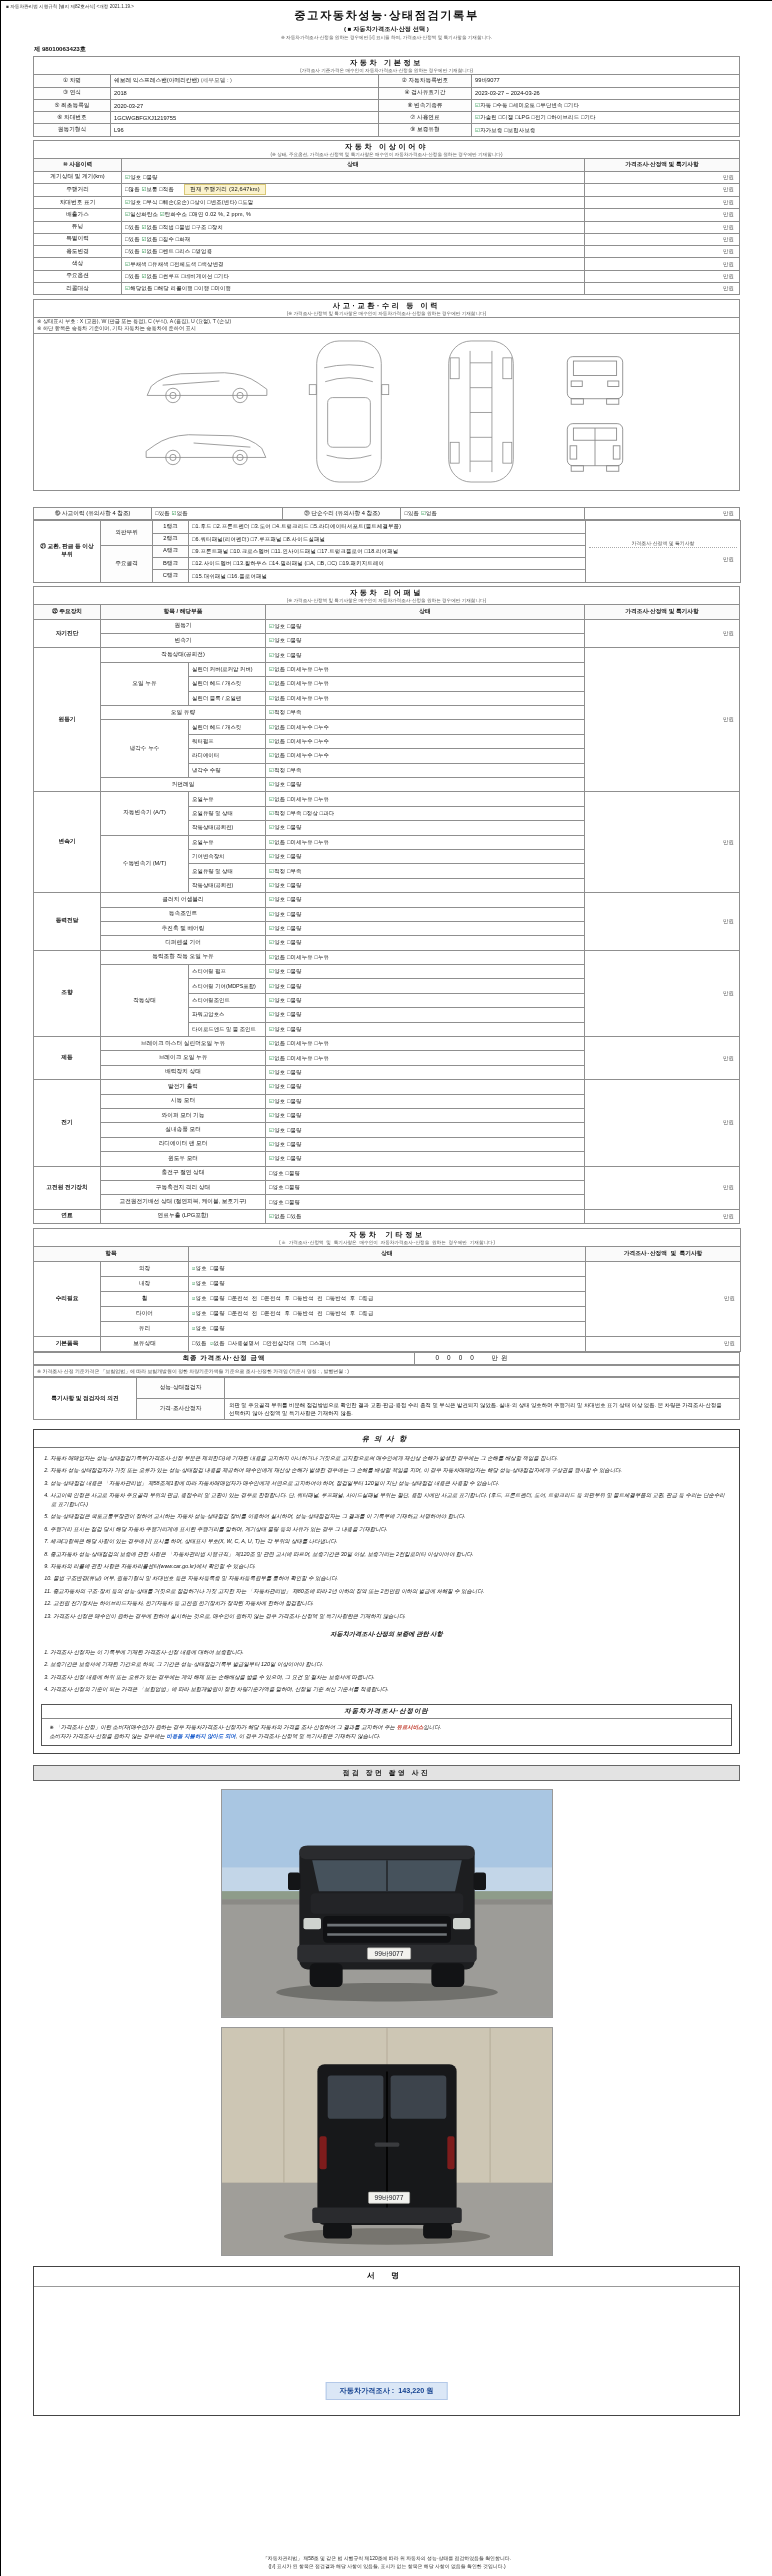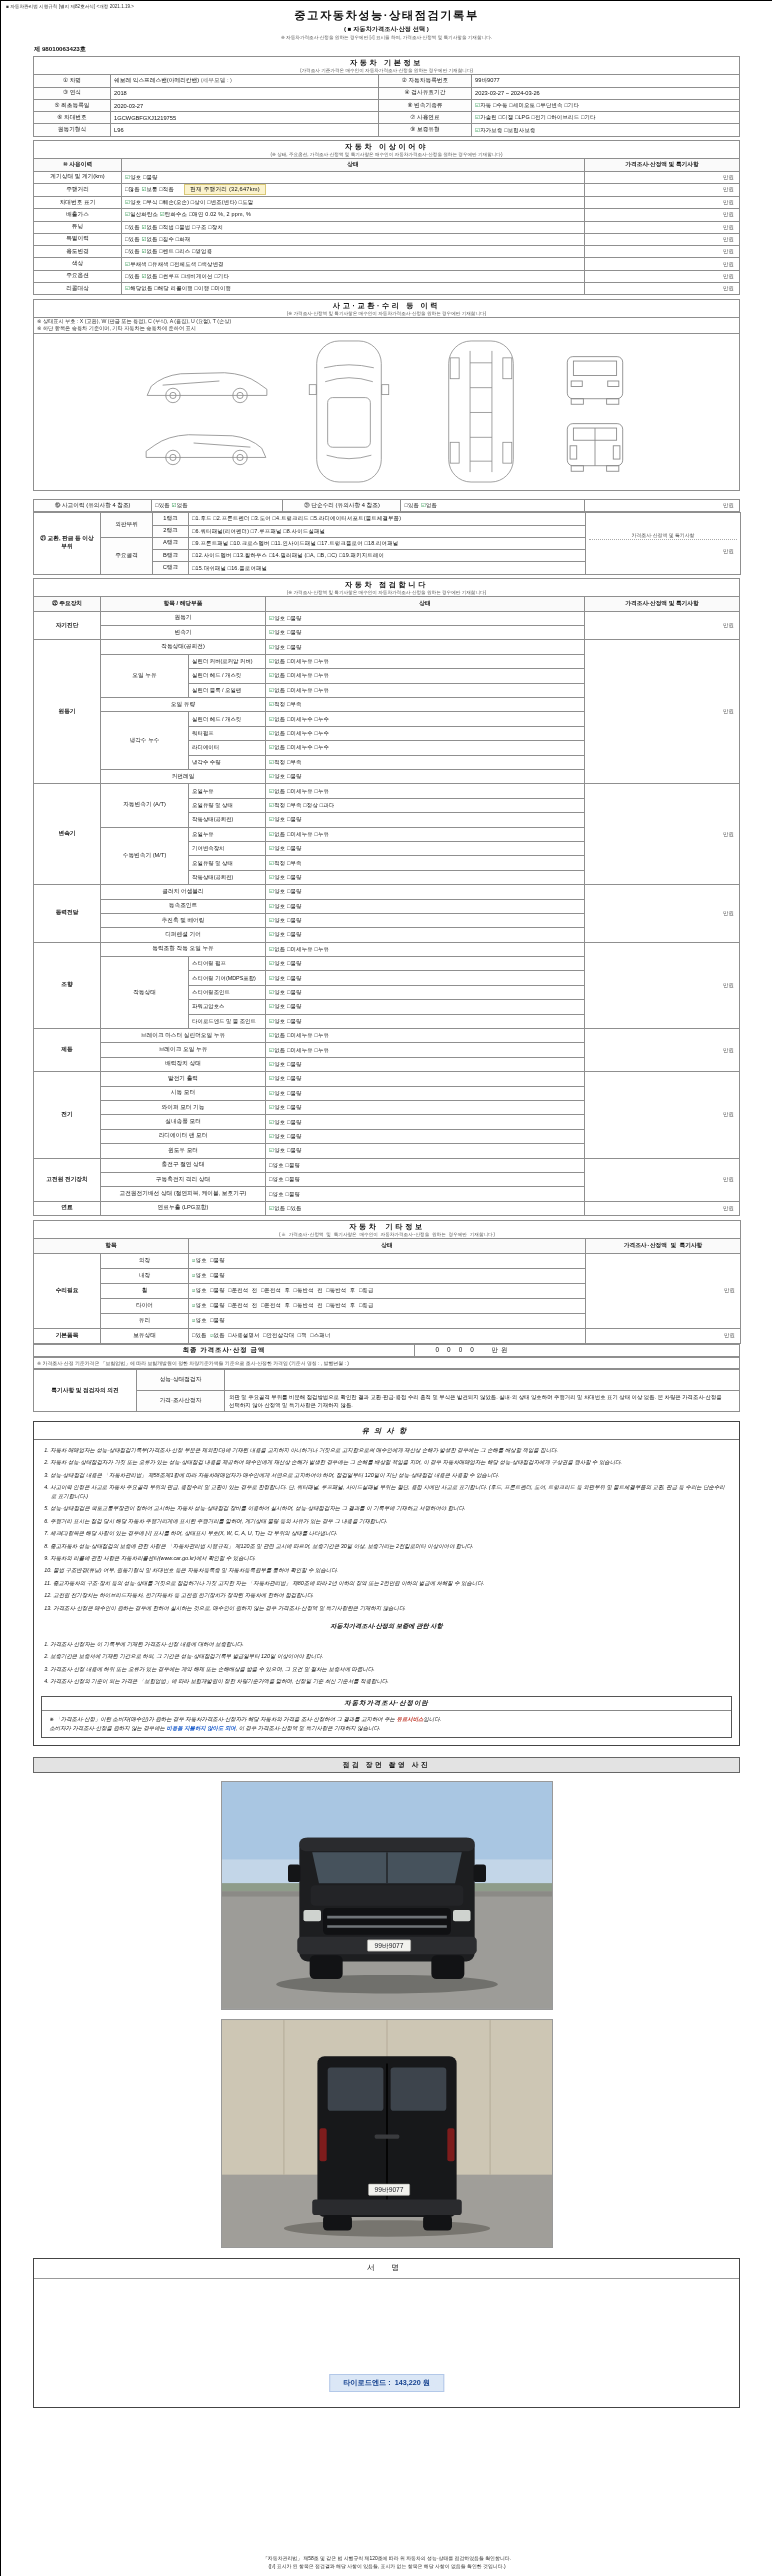--- a/index.html
+++ b/index.html
@@ -54,21 +54,21 @@
   .infobox .b{padding:4.1px 7.2px;font-size:5.4px;line-height:1.6;}
   .red{color:#c0392b;font-weight:bold;}
   .blue{color:#1a5ccc;font-weight:bold;}
 
   .photo-sec{margin-top:11.3px;}
   .photo-head{background:#e3e3e3;border:0.8px solid #666;text-align:center;font-weight:bold;
               font-size:6.7px;letter-spacing:2.6px;padding:2.6px;}
   .photo{display:block;margin:8.2px auto 0 auto;border:0.5px solid #999;}
 
   .signbox{border:0.8px solid #444;height:148px;position:relative;margin-top:10.3px;}
-  .signtitle{text-align:center;font-weight:normal;font-size:7.7px;letter-spacing:7.2px;padding:4.6px;border-bottom:0.5px solid #999;}
+  .signtitle{text-align:center;font-weight:bold;font-size:7.7px;letter-spacing:7.2px;padding:4.6px;border-bottom:0.5px solid #999;}
   .fee{position:absolute;bottom:14.4px;left:50%;transform:translateX(-50%);background:#dbe7f6;
        color:#14418f;font-weight:bold;font-size:7.2px;padding:3.1px 13.4px;border:0.5px solid #b3c8e8;white-space:nowrap;}
   .footer{position:absolute;bottom:5.2px;left:0;width:100%;text-align:center;font-size:4.9px;color:#222;line-height:1.6;}
   svg{display:block;}
   .diag{stroke:#8a8a8a;fill:none;stroke-width:1.6;}
 </style>
 </head>
 <body>
 
 <div class="page">
@@ -198,21 +198,21 @@
             <td class="pricecell">만원</td>
           </tr>
           <tr>
             <td class="itemcell">리콜대상</td>
             <td class="ck"><span class="on">☑</span>해당없음   □해당       리콜이행   □이행   □미이행</td>
             <td class="pricecell">만원</td>
           </tr>
         </tbody>
     </table>
 
-    <table class="frame" style="margin-bottom:8px;">
+    <table class="frame" style="margin-bottom:16px;">
       <tbody>
           <tr>
             <td class="sectitle">
         <div class="t">사고·교환·수리 등 이력</div>
         <div class="n">(※ 가격조사·산정액 및 특기사항은 매수인이 자동차가격조사·산정을 원하는 경우에만 기재합니다)</div>
       </td>
           </tr>
       <tr>
             <td class="legendcell">
         <div>※ 상태표시 부호 :  X (교환),  W (판금 또는 용접),  C (부식),  A (흠집),  U (요철),  T (손상)</div>
@@ -348,21 +348,21 @@
       <colgroup>
           <col style="width:67px">
           <col style="width:88px">
           <col style="width:77px">
           <col style="width:319px">
           <col style="width:155px">
         </colgroup>
       <tbody>
           <tr>
             <td colspan="5" class="sectitle">
-        <div class="t">자동차 점검합니다</div>
+        <div class="t">자동차 리어패널</div>
         <div class="n">(※ 가격조사·산정액 및 특기사항은 매수인이 자동차가격조사·산정을 원하는 경우에만 기재합니다)</div>
       </td>
           </tr>
       <tr>
         <td class="hdr">㉒ 주요장치</td>
         <td colspan="2" class="hdr">항목 / 해당부품</td>
         <td class="hdr">상태</td>
         <td class="hdr">가격조사·산정액 및 특기사항</td>
       </tr>
       </tbody>
@@ -737,21 +737,21 @@
         <rect x="284" y="318" width="80" height="22" rx="2" fill="#f2f2ee" stroke="#9a9a94"></rect>
         <text x="324" y="334" text-anchor="middle" font-size="13" fill="#23242a">99바9077</text>
         <rect x="196" y="378" width="56" height="30" rx="8" fill="#121315"></rect>
         <rect x="390" y="378" width="56" height="30" rx="8" fill="#121315"></rect>
       </svg>
     </div>
 
     <div class="signbox">
       <div class="signtitle">서  명</div>
       <div class="fee">
-        <span>타이로드엔드 :</span>&nbsp;
+        <span>자동차가격조사 :</span>&nbsp;
         <span>143,220 원</span>
       </div>
     </div>
   </div>
 
   <div class="footer">
     <div>「자동차관리법」 제58조 및 같은 법 시행규칙 제120조에 따라 위 자동차의 성능·상태를 점검하였음을 확인합니다.</div>
     <div>([√] 표시가 된 항목은 점검결과 해당 사항이 있음을, 표시가 없는 항목은 해당 사항이 없음을 확인한 것입니다.)</div>
   </div>
 </div>

